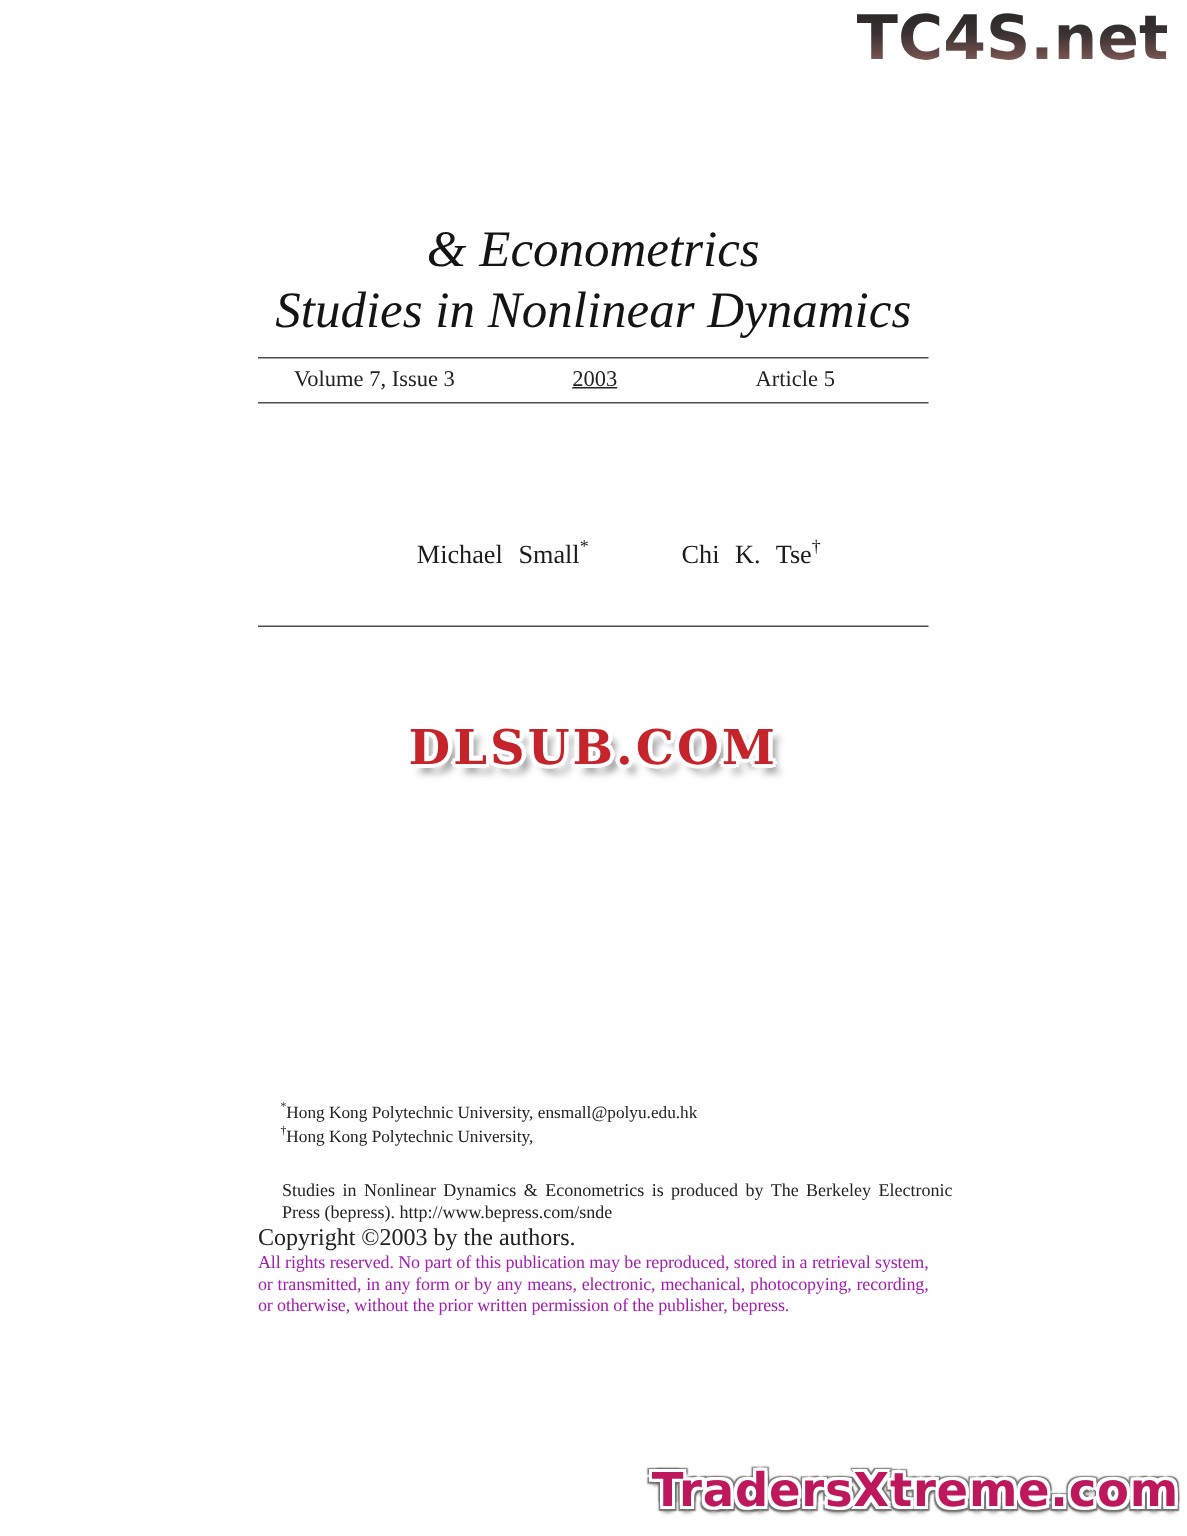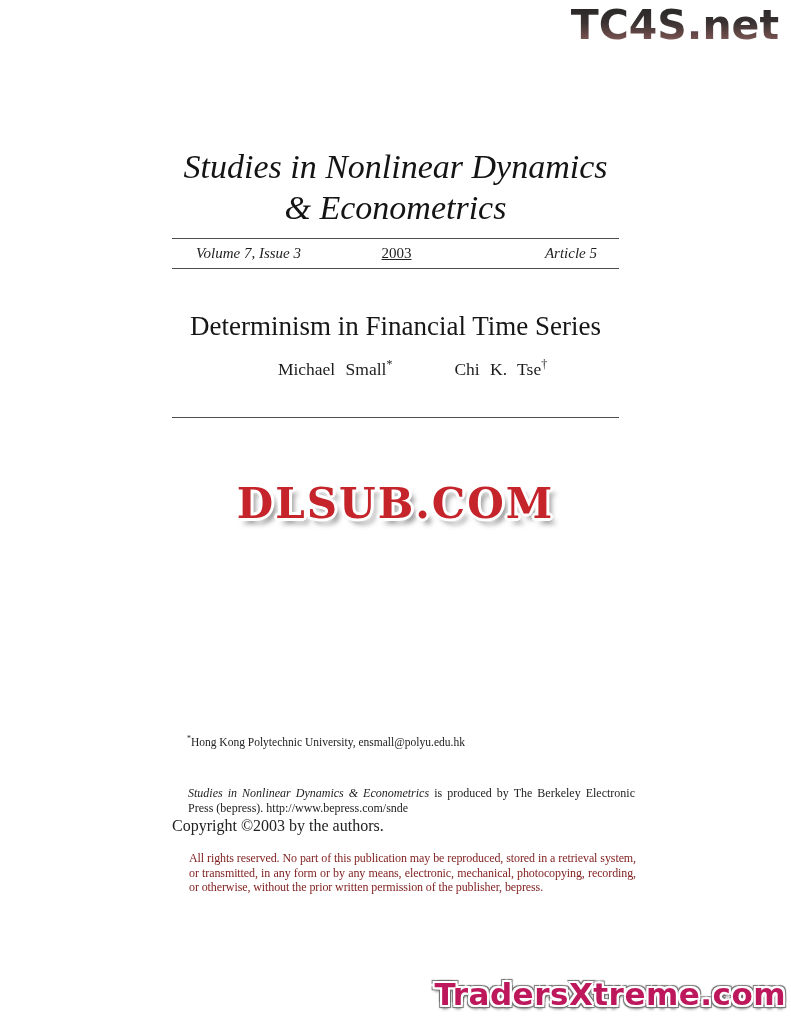--- a/index.html
+++ b/index.html
@@ -1,20 +1,20 @@
 <!DOCTYPE html>
 <html><head>
 <meta charset="utf-8">
 <style>
   html,body{margin:0;padding:0;background:#ffffff;}
   .page{
     position:relative;width:791px;height:1024px;background:#ffffff;overflow:hidden;
     font-family:"Liberation Serif",serif;color:#1c1c1c;margin:0 auto;
   }
-  .italic{font-style:italic;}
+  .italic{}
   .rule{position:absolute;left:172px;width:447px;height:1px;background:#4d4d4d;}
 
   
   .tc4s{
     position:absolute;top:1px;right:12px;
     font-family:"DejaVu Sans",sans-serif;font-weight:bold;font-size:41px;letter-spacing:0px;
     background:linear-gradient(180deg,#262626 8%,#3a3232 45%,#6f4e4c 75%,#a07a75 96%);
     -webkit-background-clip:text;background-clip:text;color:transparent;
   }
 
@@ -26,39 +26,39 @@
   .rule-a{top:238px;}
   .rule-b{top:268px;}
   .volrow{
     position:absolute;top:240px;left:172px;width:447px;height:26px;
     display:flex;align-items:center;font-size:15px;color:#222;
     padding:0;box-sizing:border-box;
   }
   .volrow .cell{flex:1;}
   .volrow .left{text-align:left;padding-left:24px;}
   .volrow .mid{text-align:center;text-decoration:underline;}
-  .volrow .right{text-align:right;padding-right:22px;}
+  .volrow .right{text-align:center;padding-right:22px;}
 
   
   .atitle{
     position:absolute;top:311px;left:0;width:100%;
     text-align:center;font-size:27px;color:#161616;
   }
   .authors{
     position:absolute;top:359px;left:0;width:100%;
     display:flex;justify-content:center;gap:62px;font-size:17.5px;color:#1c1c1c;padding-left:17px;
   }
   .authors .author-name{word-spacing:6px;}
   sup{font-size:68%;vertical-align:super;line-height:0;}
   .rule-c{top:417px;}
 
   
   .dlsub{
     position:absolute;top:479px;left:0;width:100%;text-align:center;
-    font-family:"DejaVu Serif",serif;font-weight:bold;font-size:42px;letter-spacing:2px;
+    font-family:"DejaVu Serif",serif;font-weight:bold;font-size:32px;letter-spacing:2px;
     color:#c4242a;
     text-shadow:
       -2px -2px 0 #fff, 2px -2px 0 #fff, -2px 2px 0 #fff, 2px 2px 0 #fff,
       -3px 0 0 #fff, 3px 0 0 #fff, 0 -3px 0 #fff, 0 3px 0 #fff,
       5px 6px 5px rgba(90,90,90,0.6);
   }
 
   
   .footnotes{
     position:absolute;top:735px;left:172px;width:447px;
@@ -66,22 +66,22 @@
   }
   .pubnote{
     position:absolute;top:770px;left:172px;width:447px;margin:16px;
     font-size:12px;line-height:14.5px;text-align:justify;color:#222;
   }
   .copyline{
     position:absolute;top:817px;left:172px;width:447px;margin:0;
     font-size:16px;color:#222;
   }
   .rights{
-    position:absolute;top:834px;left:172px;width:447px;margin:17px;
-    font-size:12px;line-height:14.6px;text-align:justify;color:#7f1d1d;letter-spacing:-0.1px;
+    position:absolute;top:834px;left:172px;width:447px;margin:0;
+    font-size:12px;line-height:14.6px;text-align:justify;color:#a21caf;letter-spacing:-0.1px;
   }
 
   
   .traders{
     position:absolute;top:976px;right:5px;
     font-family:"DejaVu Sans",sans-serif;font-weight:bold;font-size:31px;letter-spacing:0.5px;
     color:#be185d;
     text-shadow:
       -2px -2px 0 #fff, 2px -2px 0 #fff, -2px 2px 0 #fff, 2px 2px 0 #fff,
       -2px 0 0 #fff, 2px 0 0 #fff, 0 -2px 0 #fff, 0 2px 0 #fff,
@@ -90,47 +90,47 @@
   }
 </style>
 </head>
 <body>
 
 <div class="page">
 
   <div class="tc4s">TC4S.net</div>
 
   <div class="jtitle">
+    <div>&amp; Econometrics</div>
     <div>Studies in Nonlinear Dynamics</div>
-    <div>&amp; Econometrics</div>
   </div>
 
   <div class="rule rule-a"></div>
 
   <div class="volrow">
     <span class="cell left italic">Volume 7, Issue 3</span>
     <span class="cell mid">2003</span>
     <span class="cell right italic">Article 5</span>
   </div>
 
   <div class="rule rule-b"></div>
 
-  <div class="atitle">Determinism in Financial Time Series</div>
 
   <div class="authors">
     <span class="author"><span class="author-name">Michael Small</span><sup>*</sup></span>
     <span class="author"><span class="author-name">Chi K. Tse</span><sup>†</sup></span>
   </div>
 
   <div class="rule rule-c"></div>
 
   <div class="dlsub">DLSUB.COM</div>
 
   <div class="footnotes">
     <div class="fn"><sup>*</sup><span>Hong Kong Polytechnic University, ensmall@polyu.edu.hk</span></div>
+    <div class="fn"><sup>†</sup><span>Hong Kong Polytechnic University,</span></div>
   </div>
 
   <p class="pubnote"><span class="italic">Studies in Nonlinear Dynamics &amp; Econometrics</span><span> is produced by The Berkeley Electronic Press (bepress). http://www.bepress.com/snde</span></p>
 
   <p class="copyline">Copyright ©2003 by the authors.</p>
 
   <p class="rights">All rights reserved. No part of this publication may be reproduced, stored in a retrieval system, or transmitted, in any form or by any means, electronic, mechanical, photocopying, recording, or otherwise, without the prior written permission of the publisher, bepress.</p>
 
   <div class="traders">TradersXtreme.com</div>
 

